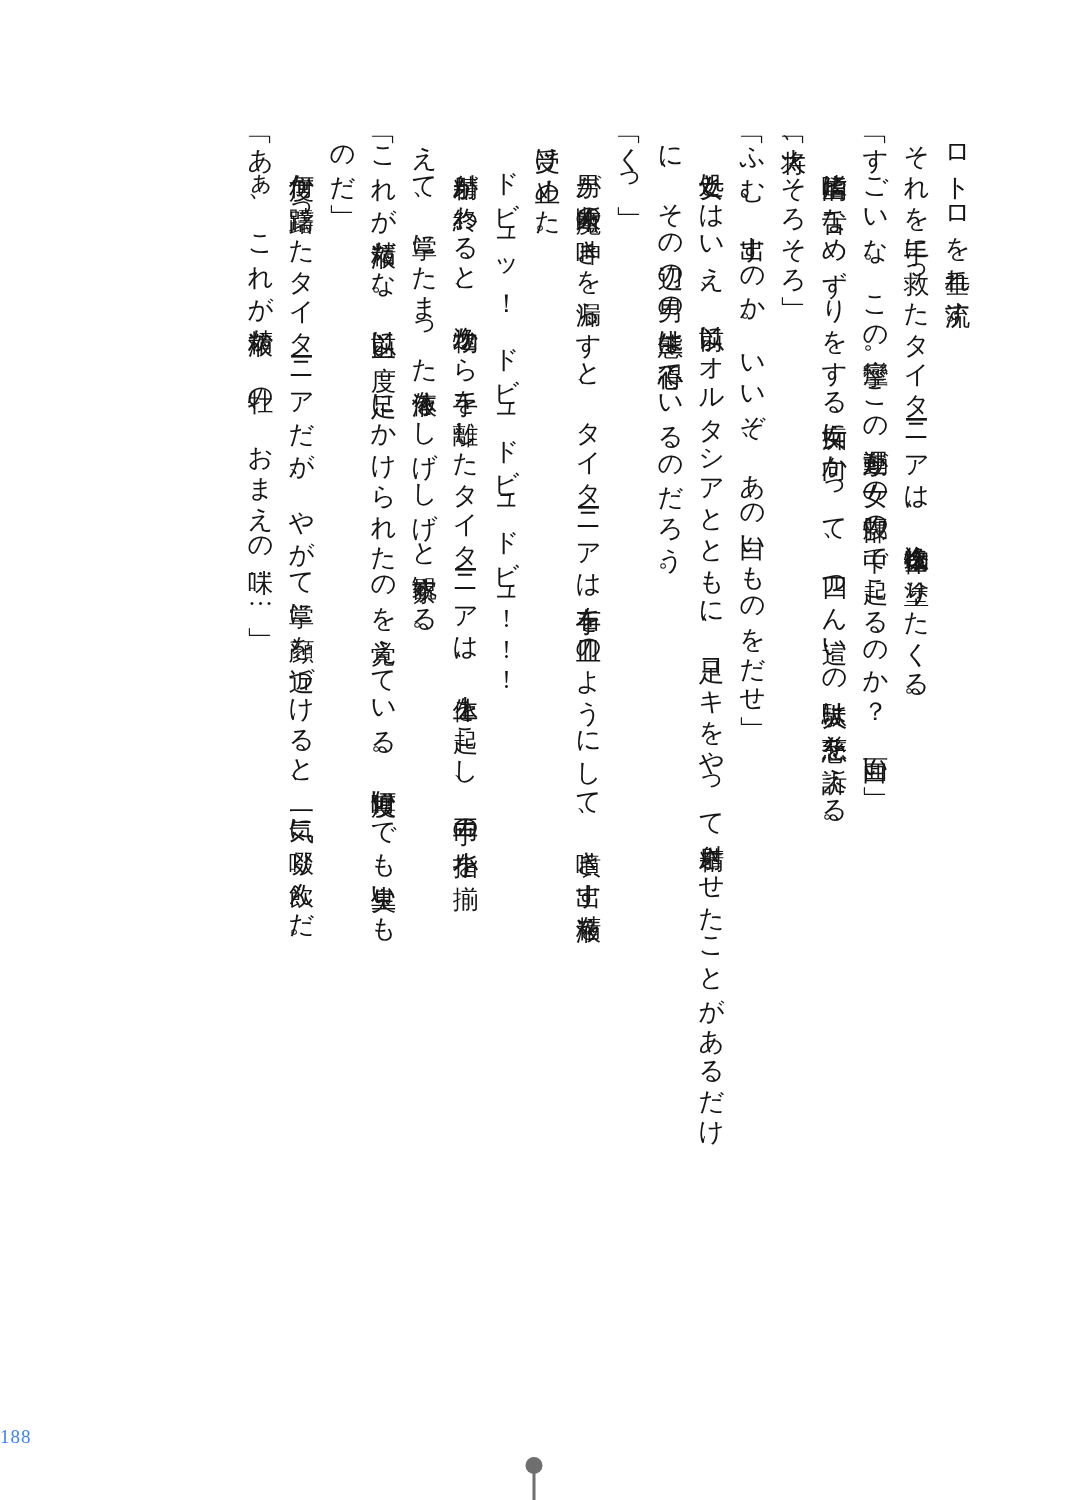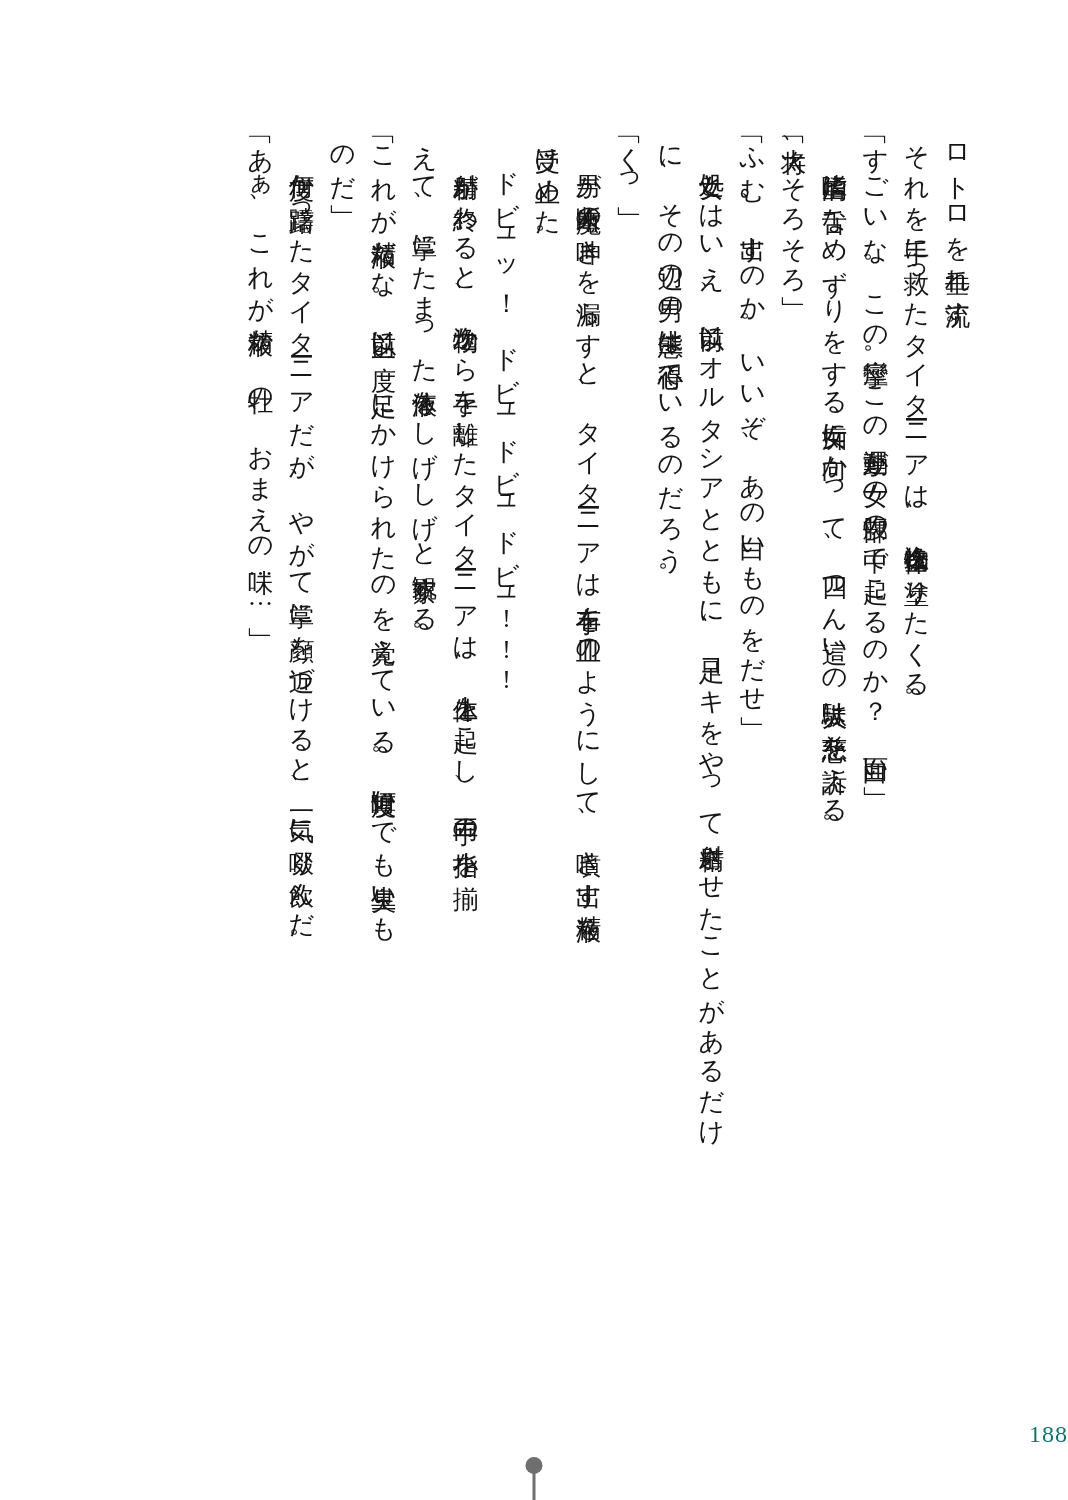--- a/index.html
+++ b/index.html
@@ -46,23 +46,23 @@
     font-family: "Liberation Serif", "DejaVu Serif", serif;
   }
   .line.indent {
     padding-top: 26px;
   }
   .page-number {
     position: absolute;
     left: 0;
     right: 0;
     bottom: 52px;
-    text-align: right;
-    font-size: 24px;
-    color: #0f766e;
+    text-align: left;
+    font-size: 19px;
+    color: #3b82f6;
     letter-spacing: 1px;
     font-family: "Liberation Serif", "DejaVu Serif", serif;
   }
   .spine-mark {
     position: absolute;
     left: 50%;
     bottom: 0;
     transform: translateX(-50%);
     width: 3px;
     height: 36px;

